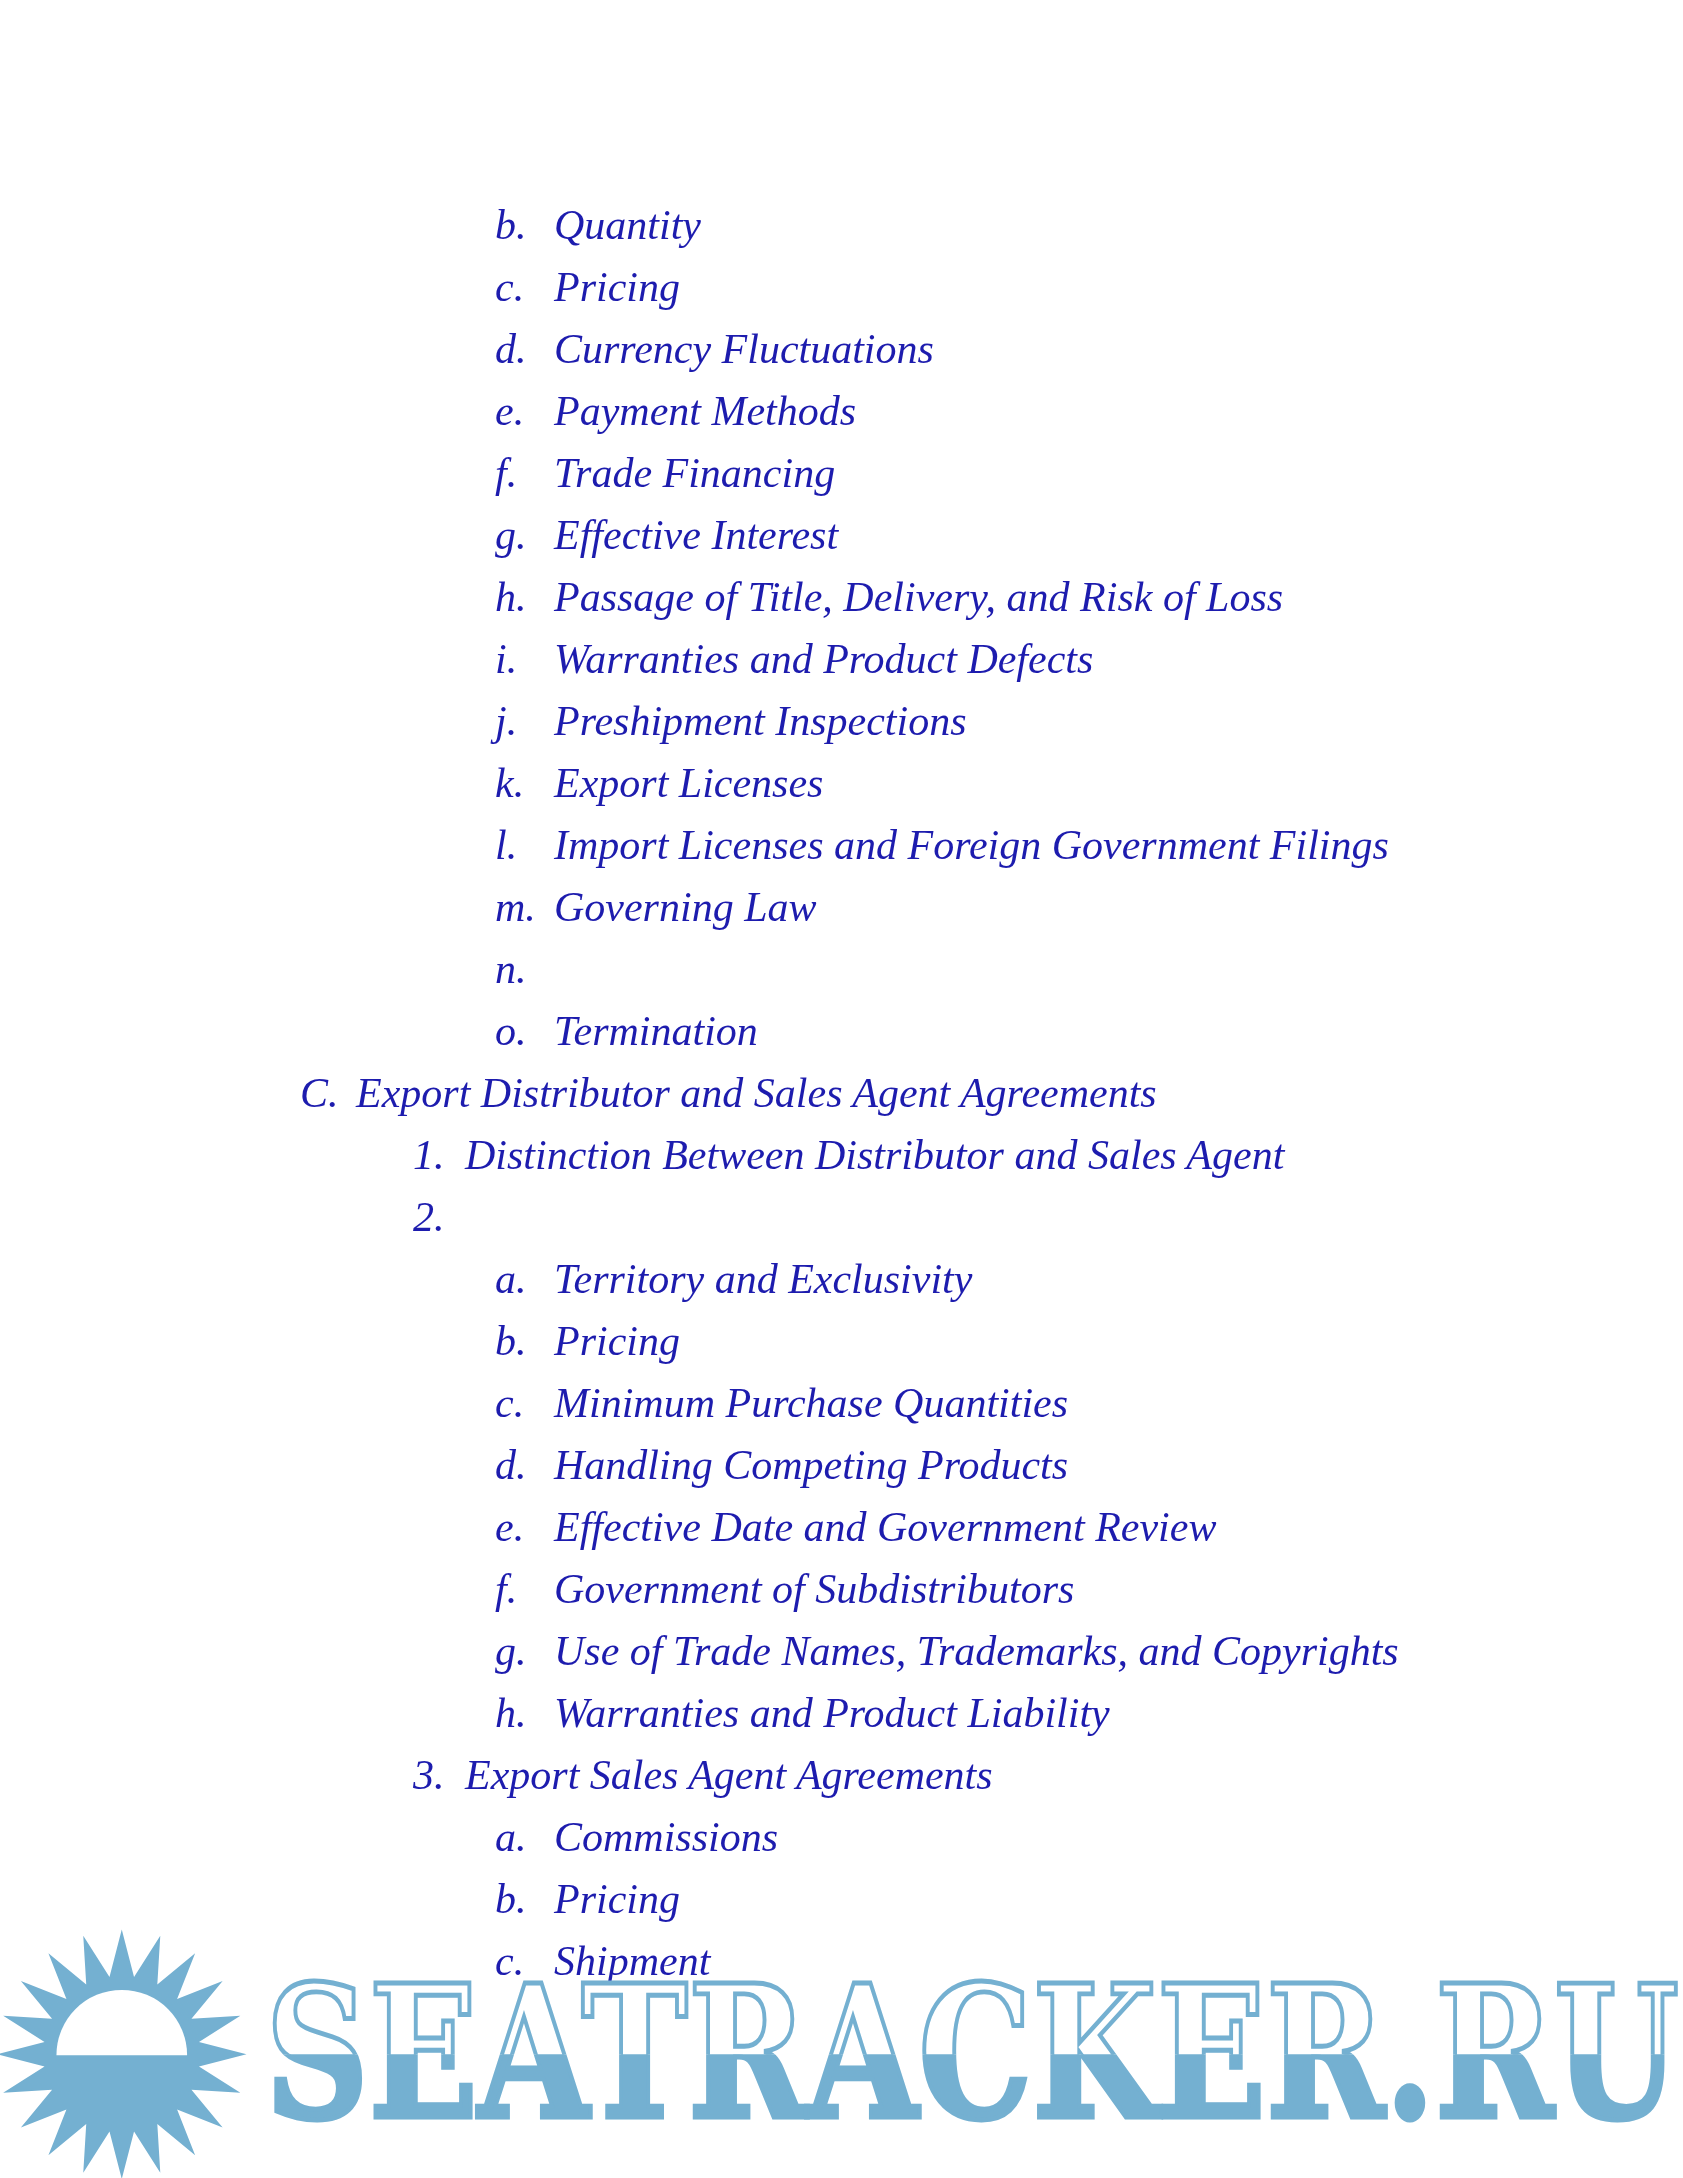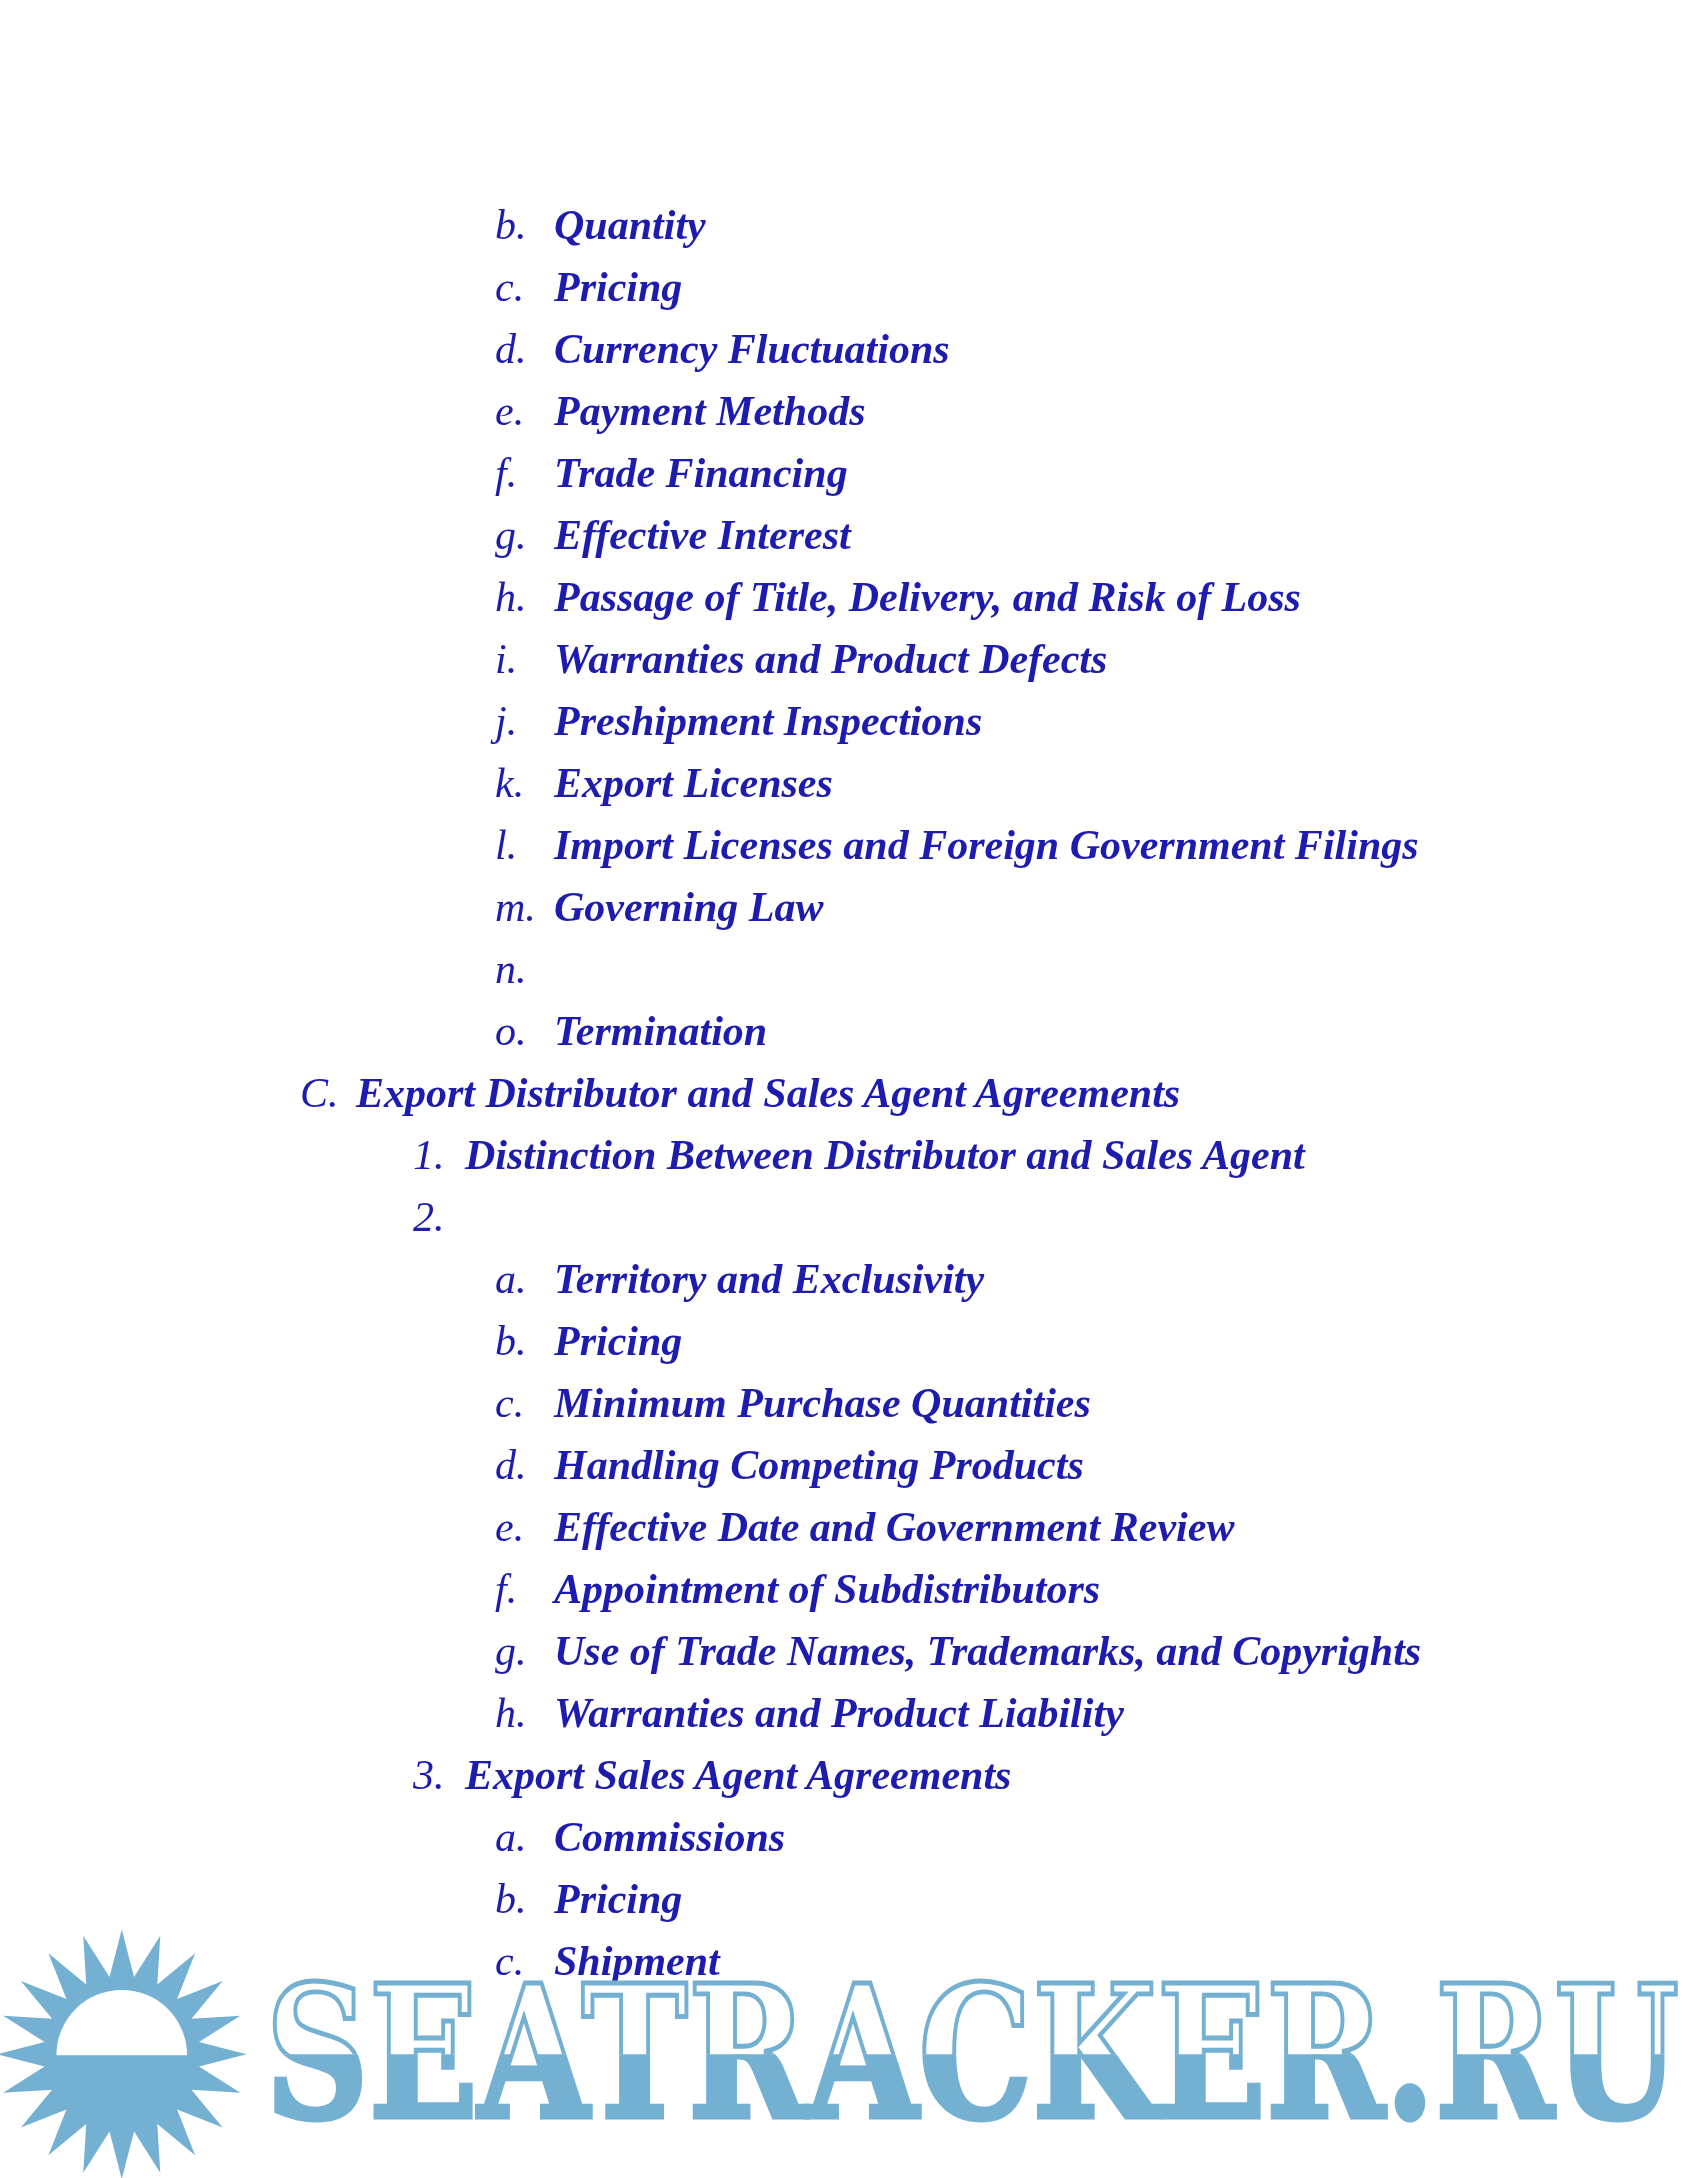--- a/index.html
+++ b/index.html
@@ -37,21 +37,20 @@
   .toc-line .marker {
     display: inline-block;
     flex: 0 0 auto;
   }
   
   .toc-line.upper  .marker { margin-left: 300px; width: 56px; }
   .toc-line.number .marker { margin-left: 413px; width: 52px; }
   .toc-line.letter .marker { margin-left: 495px; width: 59px; }
   .toc-line .txt {
     display: inline-block;
-    font-weight: bold;
   }
   .logo {
     position: absolute;
     left: 0;
     top: 1683px;
     width: 1683px;
     height: 495px;
   }
 </style>
 </head>
@@ -141,21 +140,21 @@
       <div class="toc-line letter">
         <span class="marker">d.</span>
         <span class="txt">Handling Competing Products</span>
       </div>
       <div class="toc-line letter">
         <span class="marker">e.</span>
         <span class="txt">Effective Date and Government Review</span>
       </div>
       <div class="toc-line letter">
         <span class="marker">f.</span>
-        <span class="txt">Appointment of Subdistributors</span>
+        <span class="txt">Government of Subdistributors</span>
       </div>
       <div class="toc-line letter">
         <span class="marker">g.</span>
         <span class="txt">Use of Trade Names, Trademarks, and Copyrights</span>
       </div>
       <div class="toc-line letter">
         <span class="marker">h.</span>
         <span class="txt">Warranties and Product Liability</span>
       </div>
       <div class="toc-line number">

